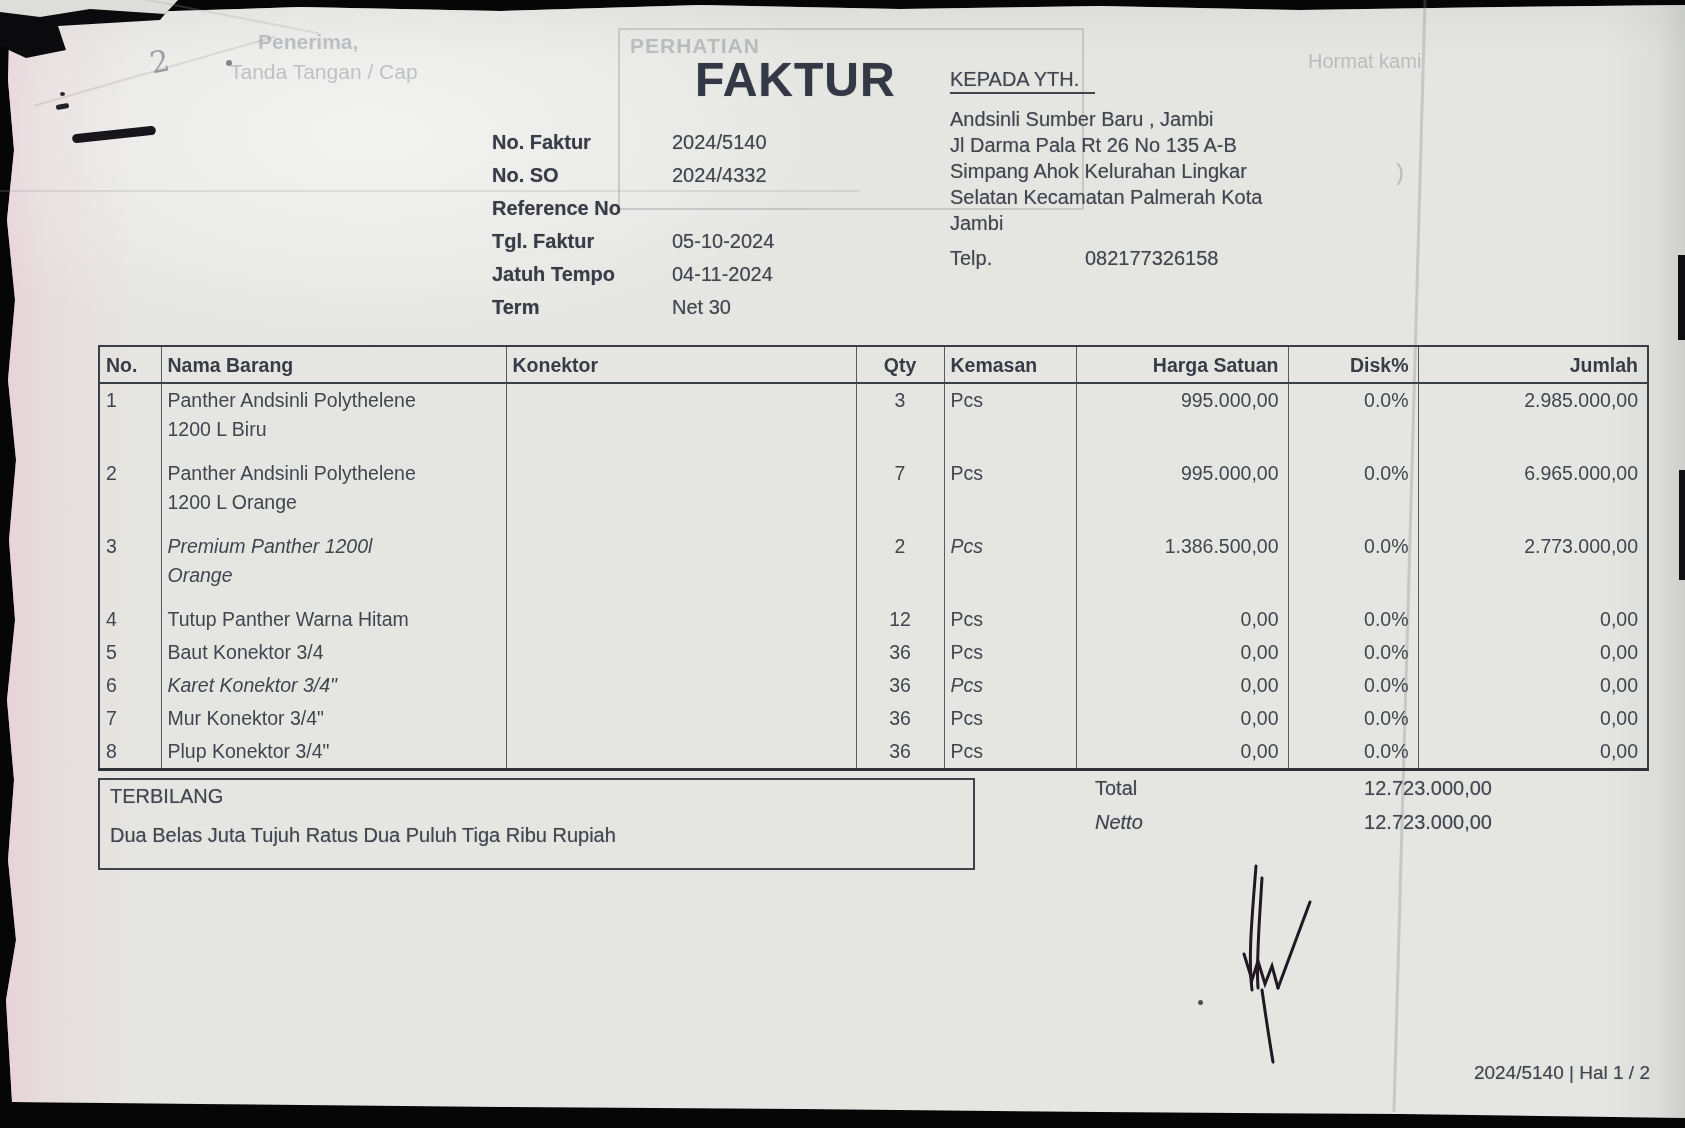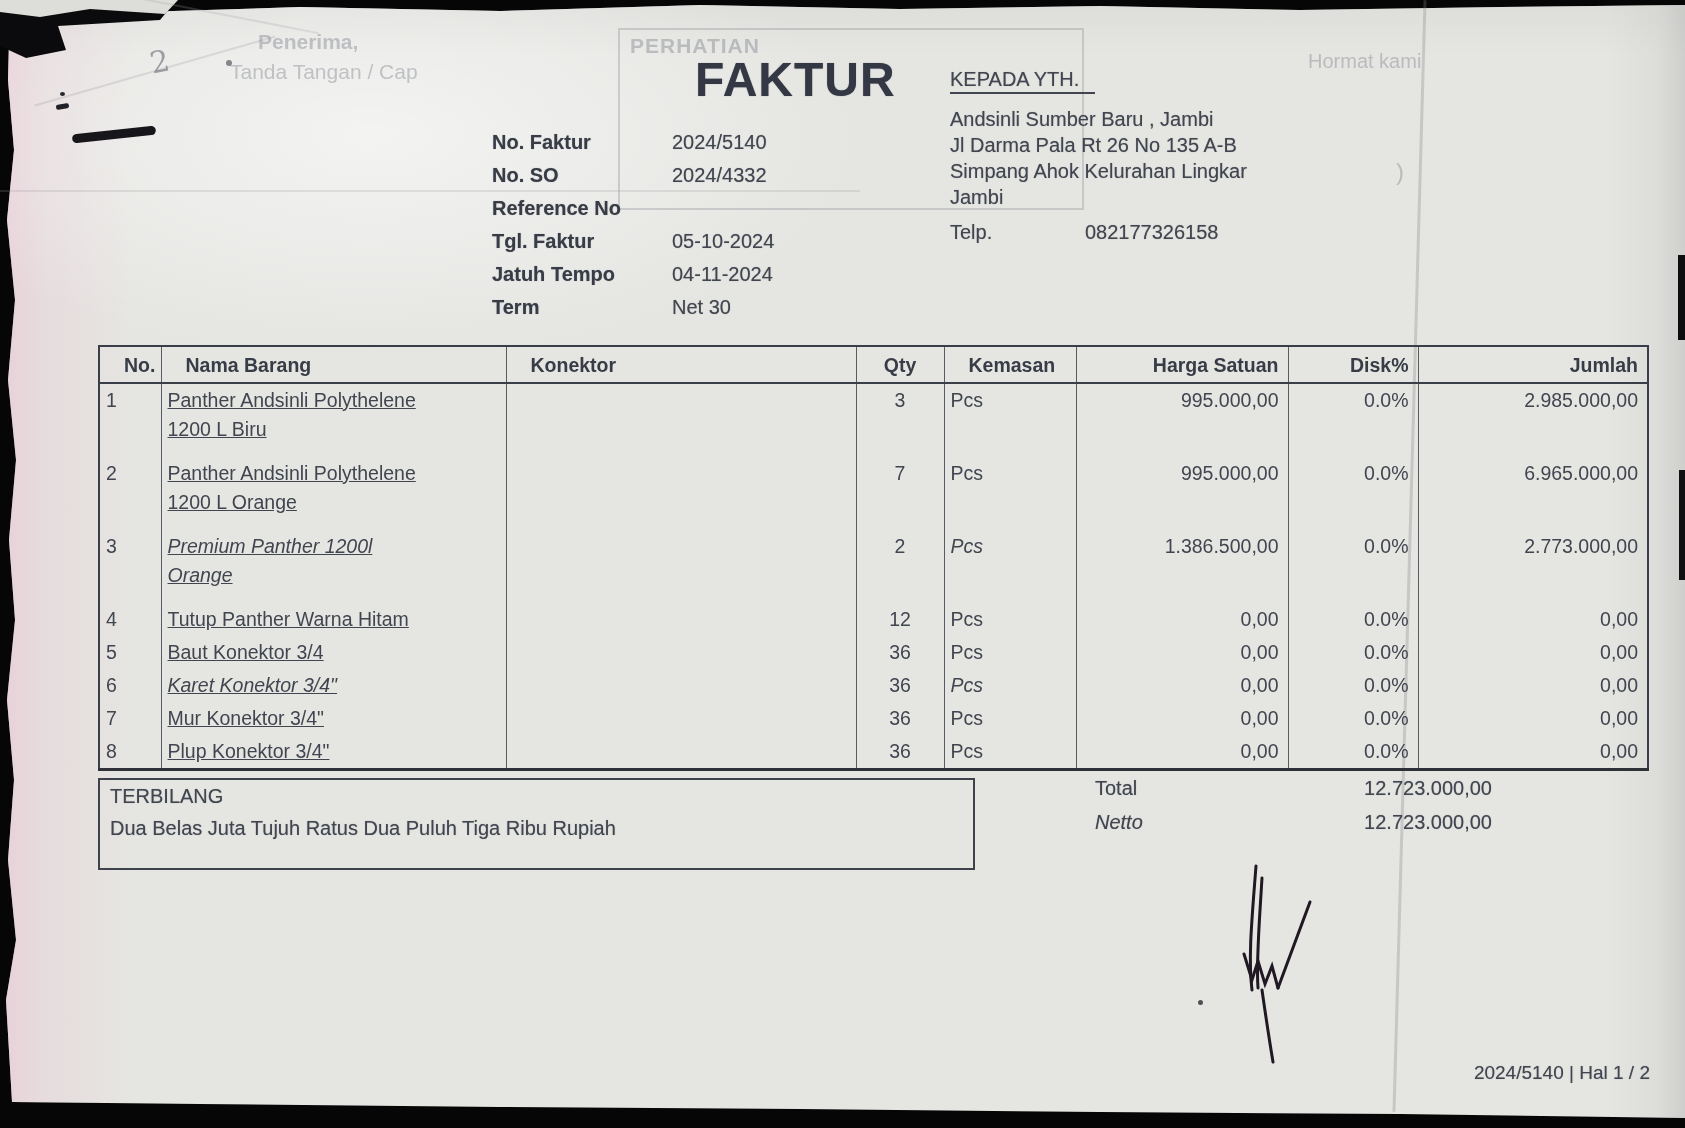--- a/index.html
+++ b/index.html
@@ -60,32 +60,32 @@
   .recipient-heading{display:inline-block;padding-right:16px;border-bottom:2px solid #41454f;margin-bottom:12px;}
   .telp-row{display:flex;margin-top:9px;}
   .telp-label{width:135px;}
 
   
   .items-table{position:absolute;left:98px;top:345px;width:1549px;border-collapse:collapse;
     table-layout:fixed;font-size:19.5px;color:#41454f;border:2.5px solid #3a3e48;border-bottom:3.5px solid #2e3138;}
   .items-table th,.items-table td{border-left:1px solid #565b66;overflow:hidden;}
   .items-table th:first-child,.items-table td:first-child{border-left:none;}
   .items-table thead th{border-bottom:2.5px solid #3a3e48;font-weight:700;color:#383c46;
-    text-align:left;padding:4px 24px 2px;line-height:29px;}
+    text-align:left;padding:4px 6px 2px;line-height:29px;}
   .items-table tbody td{padding:2px 6px;vertical-align:top;line-height:29px;}
   .items-table tbody tr:nth-child(-n+3) td{padding-bottom:13px;}
   .items-table .num,.items-table th.num{text-align:right;padding-right:9px;}
   .items-table .ctr{text-align:center;margin-top:44px;}
-  .cell-nama{white-space:pre-line;text-decoration:underline;}
+  .cell-nama{white-space:pre-line;}
   .italic{font-style:italic;}
 
   
   .terbilang-box{position:absolute;left:98px;top:778px;width:877px;height:92px;
     border:2px solid #3e424c;box-sizing:border-box;display:flex;flex-direction:column;
-    justify-content:space-between;padding:5px 10px 28px;font-size:20px;}
+    justify-content:space-between;padding:5px 10px 21px;font-size:20px;}
   .totals{position:absolute;left:1095px;top:776px;width:397px;font-size:20px;}
   .totals-row{display:flex;justify-content:space-between;margin-bottom:9px;line-height:25px;}
 
   
   .page-footer{position:absolute;left:1430px;top:1062px;width:220px;text-align:right;font-size:19px;}
   .signature{position:absolute;left:1232px;top:858px;}
 </style>
 </head>
 <body>
 
@@ -151,20 +151,21 @@
 
 <div class="recipient ink">
   <div><span class="recipient-heading">KEPADA YTH.</span></div>
 
     <div class="recipient-line">Andsinli Sumber Baru , Jambi</div>
 
     <div class="recipient-line">Jl Darma Pala Rt 26 No 135 A-B</div>
 
     <div class="recipient-line">Simpang Ahok Kelurahan Lingkar</div>
 
+    <div class="recipient-line">Selatan Kecamatan Palmerah Kota</div>
 
     <div class="recipient-line">Jambi</div>
 
   <div class="telp-row">
     <span class="telp-label">Telp.</span>
     <span class="telp-value">082177326158</span>
   </div>
 </div>
 
 <table class="items-table">

